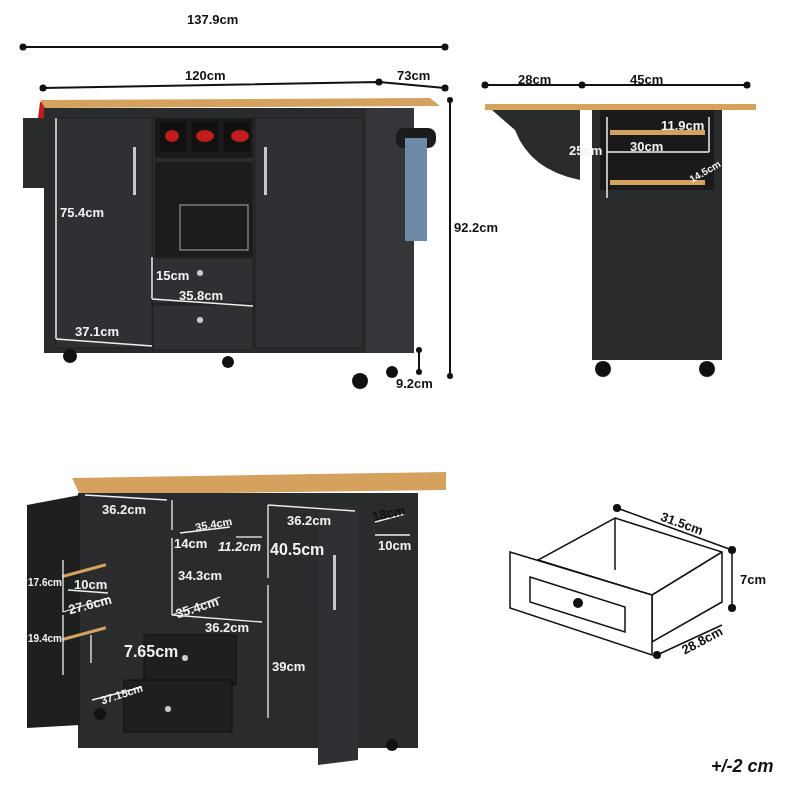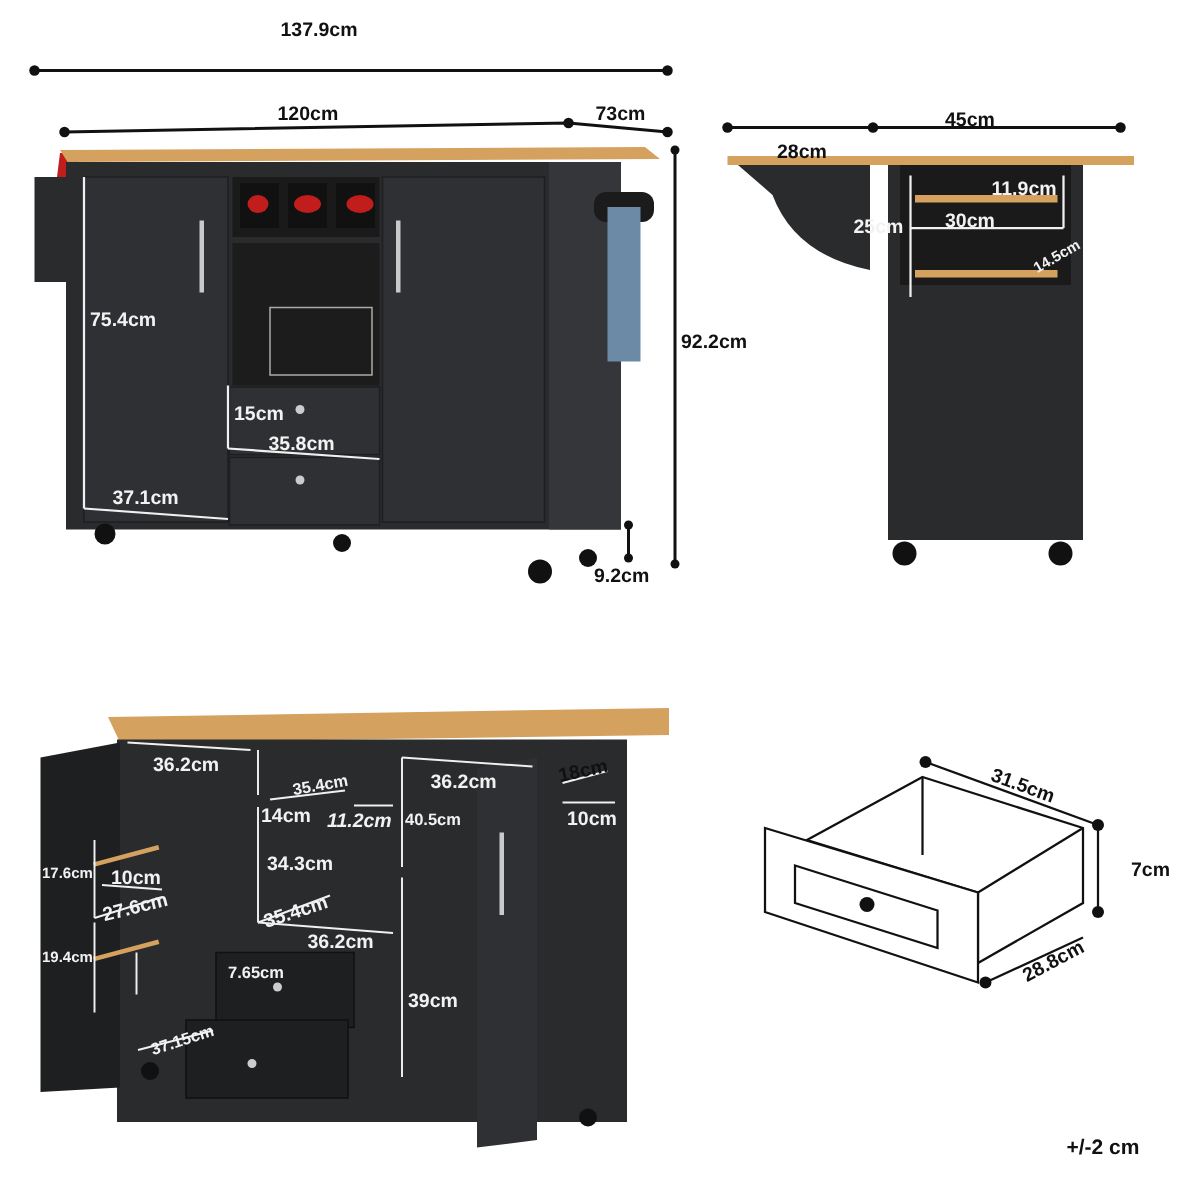--- a/index.html
+++ b/index.html
@@ -2,21 +2,21 @@
 <html><head>
 <meta charset="utf-8">
 <style>
   html,body{margin:0;padding:0;background:#fff;}
   body{width:800px;height:800px;position:relative;overflow:hidden;font-family:"Liberation Sans","DejaVu Sans",sans-serif;}
   .abs{position:absolute;}
   .lbl{position:absolute;font-weight:bold;font-size:13px;color:#111;white-space:nowrap;}
   .lbl.w{color:#f2f2f2;}
   .lbl.sm{font-size:10px;}
   svg{position:absolute;left:0;top:0;}
-  .tol{position:absolute;left:711px;top:756px;font-size:14px;font-weight:bold;color:#111;}
+  .tol{position:absolute;left:711px;top:756px;font-size:18px;font-weight:bold;color:#111;font-style:italic;}
 </style>
 </head>
 <body>
 
 <div class="abs" style="left:0;top:0;width:460px;height:400px;">
   <svg width="460" height="400">
 
     <line x1="23" y1="47" x2="445" y2="47" stroke="#111" stroke-width="2"></line>
     <circle cx="23" cy="47" r="3.5" fill="#111"></circle>
       <circle cx="445" cy="47" r="3.5" fill="#111"></circle>
@@ -97,21 +97,21 @@
     <rect x="122" y="50" width="130" height="250" fill="#2a2b2d"></rect>
     <rect x="130" y="50" width="114" height="80" fill="#1a1a1b"></rect>
     <rect x="140" y="70" width="95" height="5" fill="#d4a25e"></rect>
     <rect x="140" y="120" width="95" height="5" fill="#d4a25e"></rect>
     <line x1="137" y1="57" x2="137" y2="138" stroke="#f0f0f0" stroke-width="1.5"></line>
     <line x1="137" y1="92" x2="239" y2="92" stroke="#f0f0f0" stroke-width="1.5"></line>
     <line x1="239" y1="57" x2="239" y2="92" stroke="#f0f0f0" stroke-width="1.5"></line>
     <circle cx="133" cy="309" r="8" fill="#111"></circle>
       <circle cx="237" cy="309" r="8" fill="#111"></circle>
   </svg>
-  <span class="lbl" style="left:48px;top:12px;margin-top:21px;">28cm</span>
+  <span class="lbl" style="left:48px;top:12px;">28cm</span>
   <span class="lbl" style="left:160px;top:12px;">45cm</span>
   <span class="lbl w" style="left:191px;top:58px;">11.9cm</span>
   <span class="lbl w" style="left:99px;top:83px;text-align:center;">25cm</span>
   <span class="lbl w" style="left:160px;top:79px;">30cm</span>
   <span class="lbl w sm" style="left:218px;top:106px;transform:rotate(-30deg);">14.5cm</span>
 </div>
 
 <div class="abs" style="left:0;top:460px;width:470px;height:320px;">
   <svg width="470" height="320">
     <polygon points="72,18 446,12 446,30 80,35" fill="#d4a25e"></polygon>
@@ -152,25 +152,25 @@
   <span class="lbl w" style="left:174px;top:48px;margin-top:28px;">14cm</span>
   <span class="lbl w sm" style="left:195px;top:58px;transform:rotate(-10deg);font-size:11px;">35.4cm</span>
   <span class="lbl w sm" style="left:218px;top:79px;font-size:13px;font-style:italic;">11.2cm</span>
   <span class="lbl w" style="left:287px;top:53px;">36.2cm</span>
   <span class="lbl" style="left:372px;top:46px;transform:rotate(-12deg);">18cm</span>
   <span class="lbl w" style="left:378px;top:78px;">10cm</span>
   <span class="lbl w sm" style="left:28px;top:117px;">17.6cm</span>
   <span class="lbl w" style="left:74px;top:117px;">10cm</span>
   <span class="lbl w" style="left:68px;top:137px;transform:rotate(-14deg);">27.6cm</span>
   <span class="lbl w sm" style="left:28px;top:173px;">19.4cm</span>
-  <span class="lbl w sm" style="left:108px;top:183px;font-size:11px;padding-left:44px;">7.65cm</span>
+  <span class="lbl w sm" style="left:80px;top:183px;font-size:16px;padding-left:44px;">7.65cm</span>
   <span class="lbl w" style="left:178px;top:108px;">34.3cm</span>
   <span class="lbl w" style="left:175px;top:140px;transform:rotate(-18deg);">35.4cm</span>
   <span class="lbl w" style="left:205px;top:160px;">36.2cm</span>
-  <span class="lbl w sm" style="left:270px;top:81px;font-size:11px;">40.5cm</span>
+  <span class="lbl w sm" style="left:270px;top:81px;font-size:16px;">40.5cm</span>
   <span class="lbl w" style="left:272px;top:199px;">39cm</span>
   <span class="lbl w sm" style="left:100px;top:228px;transform:rotate(-18deg);font-size:11px;">37.15cm</span>
 </div>
 
 <div class="abs" style="left:490px;top:490px;width:300px;height:180px;">
   <svg width="300" height="180">
     <g stroke="#111" stroke-width="1.5" fill="#fff">
       <polygon points="125,28 232,62 232,112 162,152 162,105 48,70"></polygon>
       <polygon points="20,62 162,105 162,165 20,118"></polygon>
       <polygon points="40,87 135,117 135,142 40,112"></polygon>
@@ -180,17 +180,17 @@
     <circle cx="88" cy="113" r="5" fill="#111"></circle>
     <line x1="127" y1="18" x2="242" y2="60" stroke="#111" stroke-width="1.5"></line>
     <circle cx="127" cy="18" r="4" fill="#111"></circle>
     <line x1="242" y1="60" x2="242" y2="118" stroke="#111" stroke-width="1.5"></line>
     <circle cx="242" cy="60" r="4" fill="#111"></circle>
       <circle cx="242" cy="118" r="4" fill="#111"></circle>
     <line x1="167" y1="165" x2="232" y2="135" stroke="#111" stroke-width="1.5"></line>
     <circle cx="167" cy="165" r="4" fill="#111"></circle>
   </svg>
   <span class="lbl" style="left:170px;top:26px;transform:rotate(20deg);">31.5cm</span>
-  <span class="lbl" style="left:250px;top:82px;margin-left:14px;">7cm</span>
+  <span class="lbl" style="left:250px;top:82px;">7cm</span>
   <span class="lbl" style="left:190px;top:143px;transform:rotate(-28deg);">28.8cm</span>
 </div>
 
 <div class="tol">+/-2 cm</div>
 
 </body></html>

